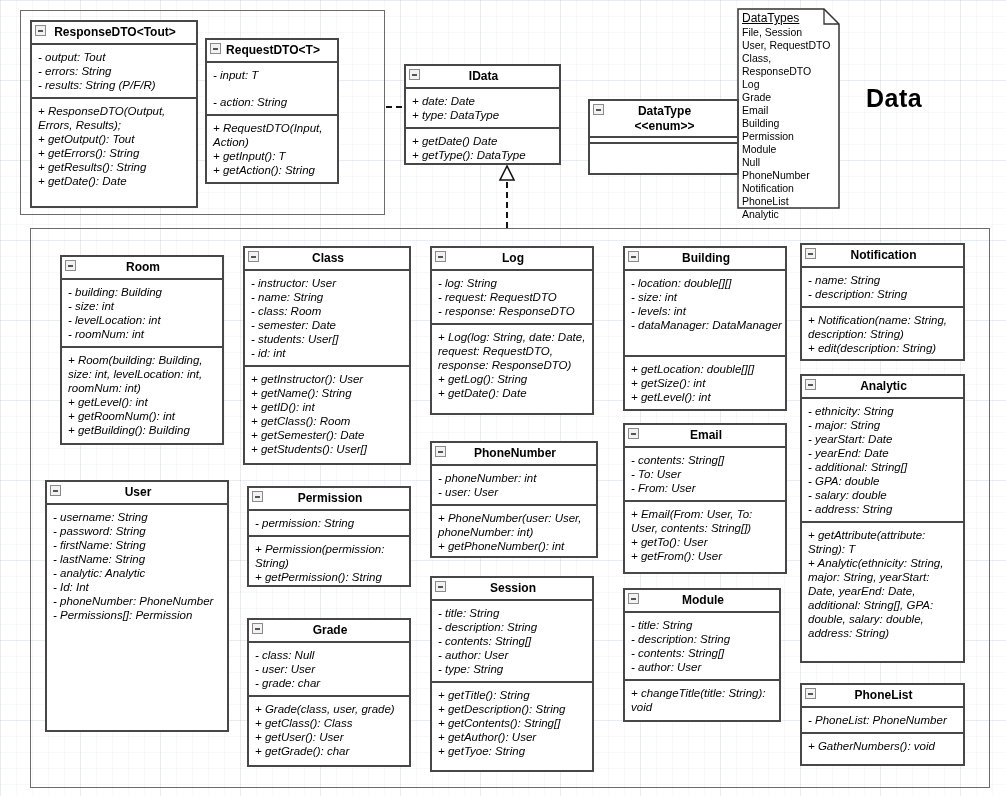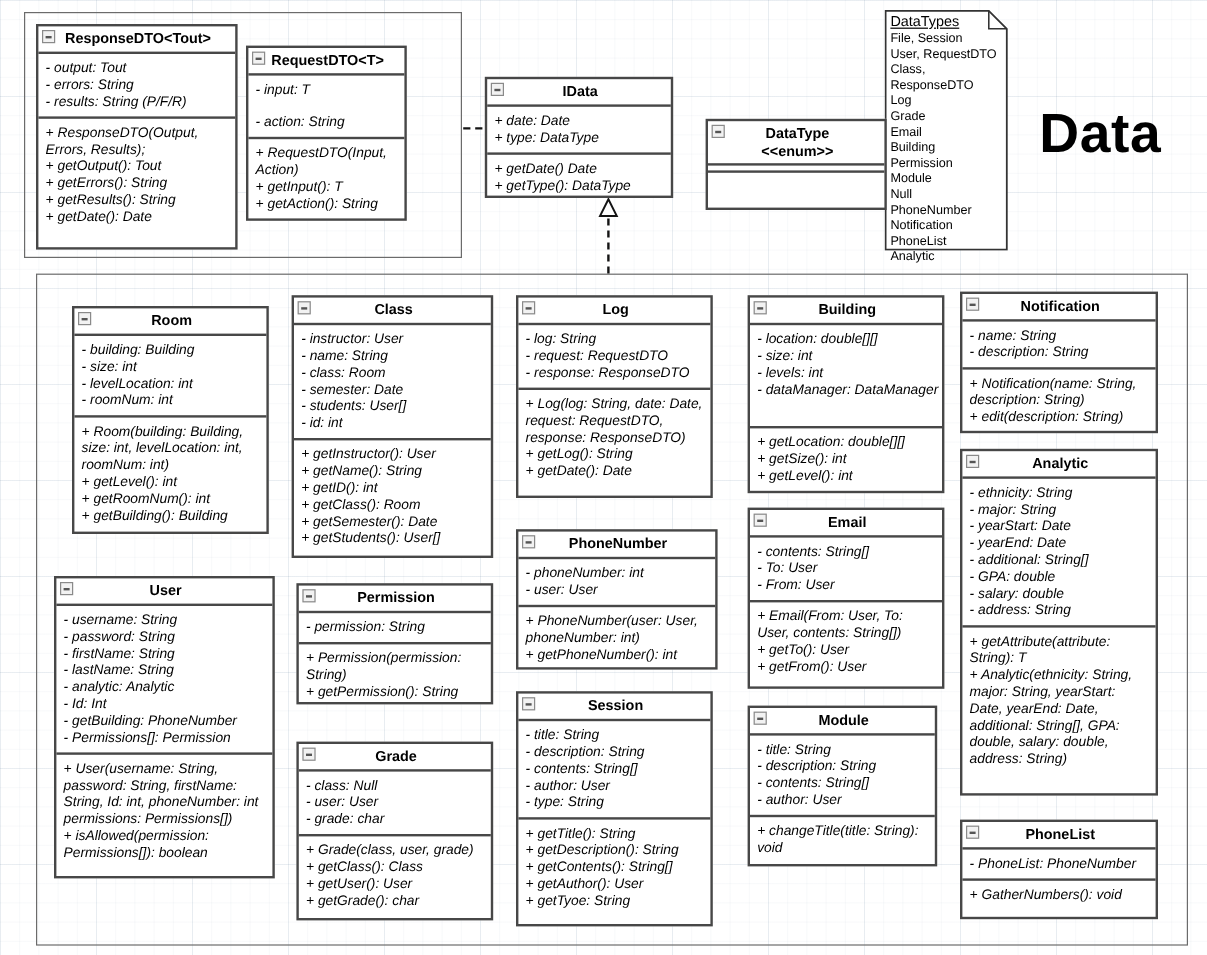--- a/index.html
+++ b/index.html
@@ -22,21 +22,21 @@
     border-bottom:2px solid #474747;font-size:12px;}
   .collapse-icon{position:absolute;left:3px;top:3px;width:11px;height:11px;border:1px solid #8a8a8a;
     background:#f2f2f2;display:flex;align-items:center;justify-content:center;box-sizing:border-box;}
   .collapse-icon .minus{width:5px;height:2px;background:#555;}
   .uml-section{padding:5px 3px 5px 6px;word-wrap:break-word;font-style:italic;}
   .uml-section + .uml-section,.enum-strip + .uml-section{border-top:2px solid #474747;}
   .grow{flex:1;}
   .uml-line:empty{height:13px;}
   .enum-strip{height:4px;border-top:2px solid #474747;}
   .title-stack{display:block;}
-  .data-title{position:absolute;font-size:46px;font-weight:bold;letter-spacing:0.5px;}
+  .data-title{position:absolute;font-size:25px;font-weight:bold;letter-spacing:0.5px;}
   .note{position:absolute;font-size:10.5px;line-height:13px;}
   .note-bg{position:absolute;left:0;top:0;width:100%;height:100%;}
   .note-content{position:relative;padding:2px 8px 0 5px;}
   .note-title{text-decoration:underline;font-size:12px;line-height:16px;}
   .connectors{position:absolute;left:0;top:0;pointer-events:none;}
   .dashed{stroke:#141414;stroke-width:2;stroke-dasharray:6 4;}
   .dotted{stroke:#141414;stroke-width:2;stroke-dasharray:2 2;}
   .hollow{fill:#fff;stroke:#141414;stroke-width:1.6;}
 </style>
 </head>
@@ -186,26 +186,22 @@
         </span>
       <span>User</span>
     </div>
     <div class="uml-section">
         <div class="uml-line">- username: String</div>
         <div class="uml-line">- password: String</div>
         <div class="uml-line">- firstName: String</div>
         <div class="uml-line">- lastName: String</div>
         <div class="uml-line">- analytic: Analytic</div>
         <div class="uml-line">- Id: Int</div>
-        <div class="uml-line">- getBuilding: PhoneNumber</div>
+        <div class="uml-line">- phoneNumber: PhoneNumber</div>
         <div class="uml-line">- Permissions[]: Permission</div>
-      </div>
-    <div class="uml-section grow">
-        <div class="uml-line">+ User(username: String, password: String, firstName: String, Id: int, phoneNumber: int permissions: Permissions[])</div>
-        <div class="uml-line">+ isAllowed(permission: Permissions[]): boolean</div>
       </div>
   </div>
 
   <div class="uml-box" style="left:243px;top:246px;width:168px;height:219px;">
     <div class="uml-header">
       <span class="collapse-icon">
           <span class="minus"></span>
         </span>
       <span>Class</span>
     </div>

